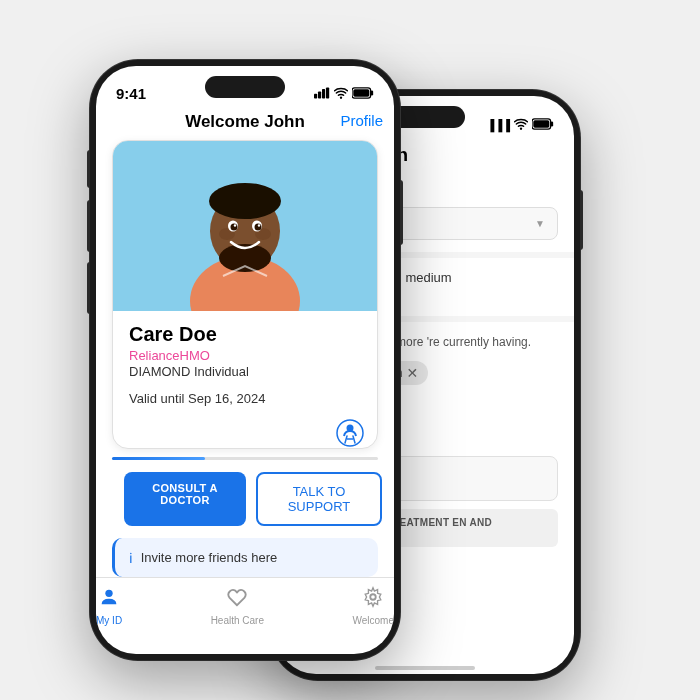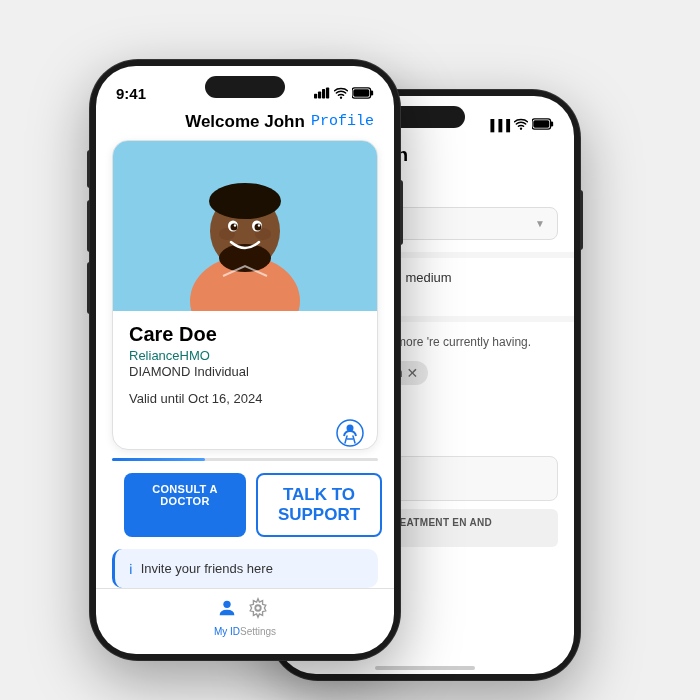--- a/index.html
+++ b/index.html
@@ -92,32 +92,30 @@
     .front-content {
       display: flex;
       flex-direction: column;
       height: 100%;
       background: #fff;
     }
 
     .front-header {
       display: flex;
       justify-content: center;
-      align-items: center;
       padding: 4px 20px 8px;
       position: relative;
     }
     .front-header-title { font-size: 17px; font-weight: 700; color: #000; }
     .front-header-link {
       position: absolute;
-      right: 20px;
+      right: 11px;
       font-size: 15px;
       color: #007AFF;
       font-weight: 400;
-      font-family: Liberation Mono, monospace;
     }
 
     .id-card {
       margin: 0 16px;
       border: 1px solid #e0e0e0;
       border-radius: 16px;
       overflow: hidden;
       background: #fff;
       box-shadow: 0 2px 8px rgba(0,0,0,0.08);
     }
@@ -128,21 +126,21 @@
       display: flex;
       align-items: flex-end;
       justify-content: center;
       overflow: hidden;
     }
 
     .id-card-info {
       padding: 12px 16px 8px;
     }
     .id-name { font-size: 20px; font-weight: 700; color: #000; margin-bottom: 2px; }
-    .id-org { font-size: 13px; color: #0f766e; margin-bottom: 1px; }
+    .id-org { font-size: 13px; color: #ec4899; margin-bottom: 1px; }
     .id-number { font-size: 13px; color: #333; margin-bottom: 1px; }
     .id-plan { font-size: 13px; color: #333; margin-bottom: 12px; }
     .id-valid { font-size: 13px; color: #333; }
 
     .id-card-footer {
       display: flex;
       justify-content: flex-end;
       align-items: center;
       padding: 4px 12px 10px;
     }
@@ -192,42 +190,42 @@
       text-transform: uppercase;
       letter-spacing: 0.3px;
     }
     .btn-secondary {
       flex: 1;
       background: #fff;
       color: #1a73e8;
       border: 2px solid #1a73e8;
       border-radius: 8px;
       padding: 10px 8px;
-      font-size: 17px;
-      font-weight: 700;
+      font-size: 13px;
+      font-weight: 400;
       text-align: center;
     }
 
     .invite-banner {
       margin: 0 16px;
       padding: 10px 14px;
       background: #EEF4FF;
       border-radius: 10px;
       display: flex;
       align-items: center;
       gap: 8px;
       border-left: 3px solid #1a73e8;
     }
     .invite-icon { color: #1a73e8; font-size: 14px; }
     .invite-text { font-size: 13px; color: #333; }
 
     .bottom-nav {
       display: flex;
-      justify-content: center;
-      padding: 8px 0 17px;
+      justify-content: space-between;
+      padding: 8px 0 28px;
       border-top: 1px solid #e0e0e0;
       margin-top: auto;
     }
     .nav-item {
       display: flex;
       flex-direction: column;
       align-items: center;
       gap: 2px;
       font-size: 10px;
       color: #999;
@@ -567,21 +565,21 @@
               <path d="M66 96 Q80 108 94 96" fill="none" stroke="#fff" stroke-width="2.5" stroke-linecap="round"></path>
 
               <path d="M58 130 L80 120 L102 130" fill="none" stroke="#fff" stroke-width="2" opacity="0.6"></path>
             </svg>
           </div>
 
           <div class="id-card-info">
             <div class="id-name">Care Doe</div>
             <div class="id-org">RelianceHMO</div>
             <div class="id-plan">DIAMOND Individual</div>
-            <div class="id-valid">Valid until Oct 16, 2024</div>
+            <div class="id-valid">Valid until Sep 16, 2024</div>
           </div>
 
           <div class="id-card-footer">
             <div class="reliance-logo">
               <svg width="30" height="30" viewBox="0 0 30 30">
                 <circle cx="15" cy="15" r="13" fill="none" stroke="#1a73e8" stroke-width="1.5"></circle>
 
                 <circle cx="15" cy="10" r="3.5" fill="#1a73e8"></circle>
                 <path d="M9 18 Q10 13 15 13 Q20 13 21 18" fill="none" stroke="#1a73e8" stroke-width="2"></path>
                 <path d="M12 18 L10 25 M18 18 L20 25" fill="none" stroke="#1a73e8" stroke-width="1.5" stroke-linecap="round"></path>
@@ -601,40 +599,48 @@
 
         <div class="action-buttons">
           <div class="btn-primary">
             <span>CONSULT A<br>DOCTOR</span>
           </div>
           <div class="btn-secondary">TALK TO SUPPORT</div>
         </div>
 
         <div class="invite-banner">
           <span class="invite-icon">ℹ</span>
-          <span class="invite-text">Invite your friends here</span>
+          <span class="invite-text">Invite more friends here</span>
         </div>
 
         <div class="bottom-nav">
           <div class="nav-item active">
             <span class="nav-icon">
               <svg width="22" height="22" viewBox="0 0 24 24">
                 <circle cx="12" cy="8" r="4" fill="#1a73e8"></circle>
                 <path d="M4 20 Q4 14 12 14 Q20 14 20 20" fill="#1a73e8"></path>
               </svg>
             </span>
             <span>My ID</span>
           </div>
           <div class="nav-item">
             <span class="nav-icon">
               <svg width="22" height="22" viewBox="0 0 24 24">
+                <path d="M12 21 L4 13 Q1 9 4 6 Q7 3 10 5 L12 7 L14 5 Q17 3 20 6 Q23 9 20 13 Z" fill="none" stroke="#999" stroke-width="2"></path>
+              </svg>
+            </span>
+            <span>Health Care</span>
+          </div>
+          <div class="nav-item">
+            <span class="nav-icon">
+              <svg width="22" height="22" viewBox="0 0 24 24">
                 <circle cx="12" cy="12" r="3" fill="none" stroke="#999" stroke-width="2"></circle>
                 <path d="M12 2 L13.5 5.5 L17 4 L17 8 L20.5 9 L19 12 L20.5 15 L17 16 L17 20 L13.5 18.5 L12 22 L10.5 18.5 L7 20 L7 16 L3.5 15 L5 12 L3.5 9 L7 8 L7 4 L10.5 5.5 Z" fill="none" stroke="#999" stroke-width="1.5"></path>
               </svg>
             </span>
-            <span>Settings</span>
+            <span>Welcome</span>
           </div>
         </div>
       </div>
     </div>
   </div>
 
 </div>
 
 </body></html>

